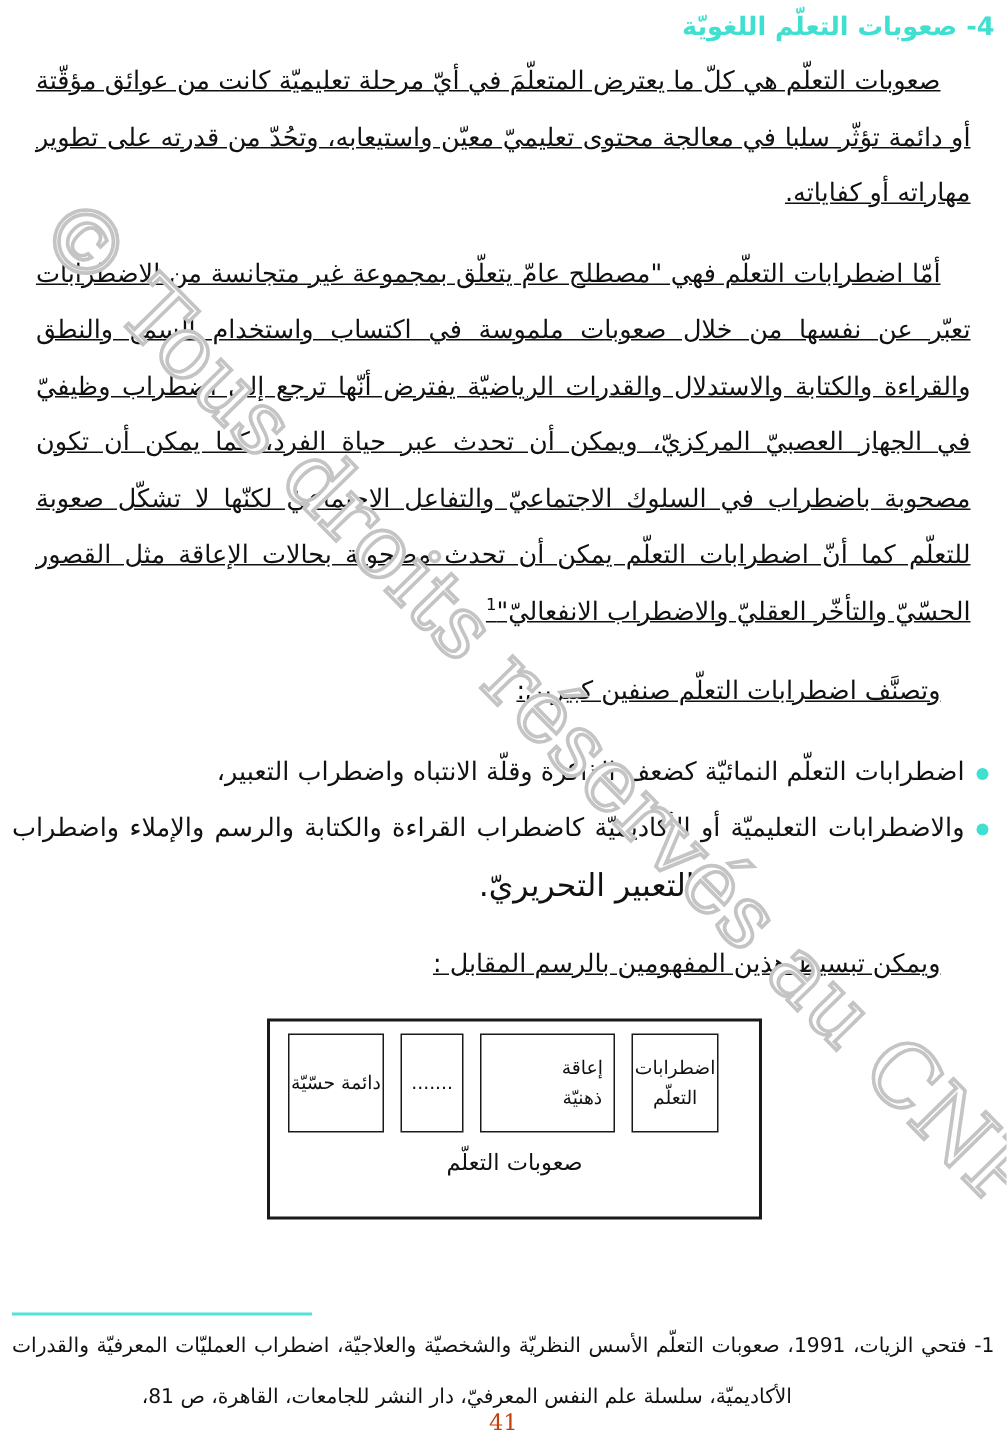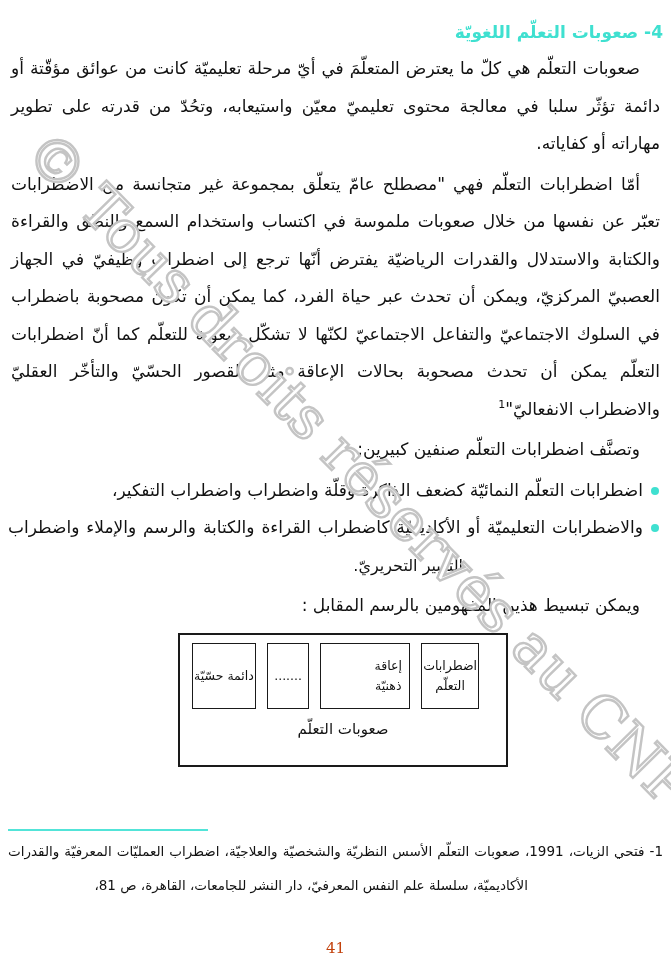--- a/index.html
+++ b/index.html
@@ -5,36 +5,36 @@
   html,body{margin:0;padding:0;}
   body{
     width:671px;height:963px;background:#ffffff;
     font-family:"DejaVu Sans",sans-serif;color:#111;
     position:relative;overflow:hidden;direction:rtl;
   }
   .page{position:relative;width:655px;height:955px;padding:4px 8px;}
   .heading{
     color:#3fe0d0;font-weight:bold;font-size:17px;line-height:24px;margin:0;
   }
-  .h1{margin-top:16px;}
+  .h1{margin-top:2px;}
   .h2{margin-top:16px;}
   .para{
-    font-size:17px;line-height:37.5px;text-align:justify;margin:3px;
+    font-size:17px;line-height:37.5px;text-align:justify;margin:16px;text-decoration:underline;
   }
   .indent{text-indent:20px;}
   .p1{margin-top:6px;}
   .fnref{font-size:11px;line-height:0;}
   .bullet-row{display:flex;align-items:flex-start;}
   .dot{
     flex:none;width:8px;height:8px;border-radius:50%;
     background:#3fe0d0;margin:15px 4px 0 8px;
   }
   .bullet-text{flex:1;font-size:17px;line-height:37.5px;text-align:justify;}
   .force-justify{text-align:justify;text-align-last:justify;}
-  .bullet-cont{font-size:16px;line-height:37.5px;padding-right:200px;}
+  .bullet-cont{font-size:21px;line-height:37.5px;padding-right:200px;}
   .diagram{
     width:326px;margin:8px 155px 0 0;border:2px solid #1a1a1a;
     height:130px;background:#fff;position:relative;
   }
   .diag-row{
     display:flex;flex-direction:row;gap:11px;
     padding:8px 27px 0 12px;
   }
   .dbox{
     border:1.5px solid #1a1a1a;height:62px;
@@ -72,21 +72,21 @@
   <h1 class="heading h1">4- صعوبات التعلّم اللغويّة</h1>
 
   <p class="para indent p1">صعوبات التعلّم هي كلّ ما يعترض المتعلّمَ في أيّ مرحلة تعليميّة كانت من عوائق مؤقّتة أو دائمة تؤثّر سلبا في معالجة محتوى تعليميّ معيّن واستيعابه، وتحُدّ من قدرته على تطوير مهاراته أو كفاياته.</p>
 
   <p class="para indent"><span>أمّا اضطرابات التعلّم فهي "مصطلح عامّ يتعلّق بمجموعة غير متجانسة من الاضطرابات تعبّر عن نفسها من خلال صعوبات ملموسة في اكتساب واستخدام السمع والنطق والقراءة والكتابة والاستدلال والقدرات الرياضيّة يفترض أنّها ترجع إلى اضطراب وظيفيّ في الجهاز العصبيّ المركزيّ، ويمكن أن تحدث عبر حياة الفرد، كما يمكن أن تكون مصحوبة باضطراب في السلوك الاجتماعيّ والتفاعل الاجتماعيّ لكنّها لا تشكّل صعوبة للتعلّم كما أنّ اضطرابات التعلّم يمكن أن تحدث مصحوبة بحالات الإعاقة مثل القصور الحسّيّ والتأخّر العقليّ والاضطراب الانفعاليّ"</span><sup class="fnref">1</sup></p>
 
   <p class="para indent">وتصنَّف اضطرابات التعلّم صنفين كبيرين:</p>
 
   <div class="bullet-row">
     <span class="dot"></span>
-    <div class="bullet-text">اضطرابات التعلّم النمائيّة كضعف الذاكرة وقلّة واضطراب واضطراب التفكير،</div>
+    <div class="bullet-text">اضطرابات التعلّم النمائيّة كضعف الذاكرة وقلّة الانتباه واضطراب التعبير،</div>
   </div>
 
   <div class="bullet-row">
     <span class="dot"></span>
     <div class="bullet-text force-justify">والاضطرابات التعليميّة أو الأكاديميّة كاضطراب القراءة والكتابة والرسم والإملاء واضطراب</div>
   </div>
   <div class="bullet-cont">التعبير التحريريّ.</div>
 
   <p class="para indent">ويمكن تبسيط هذين المفهومين بالرسم المقابل :</p>
 

